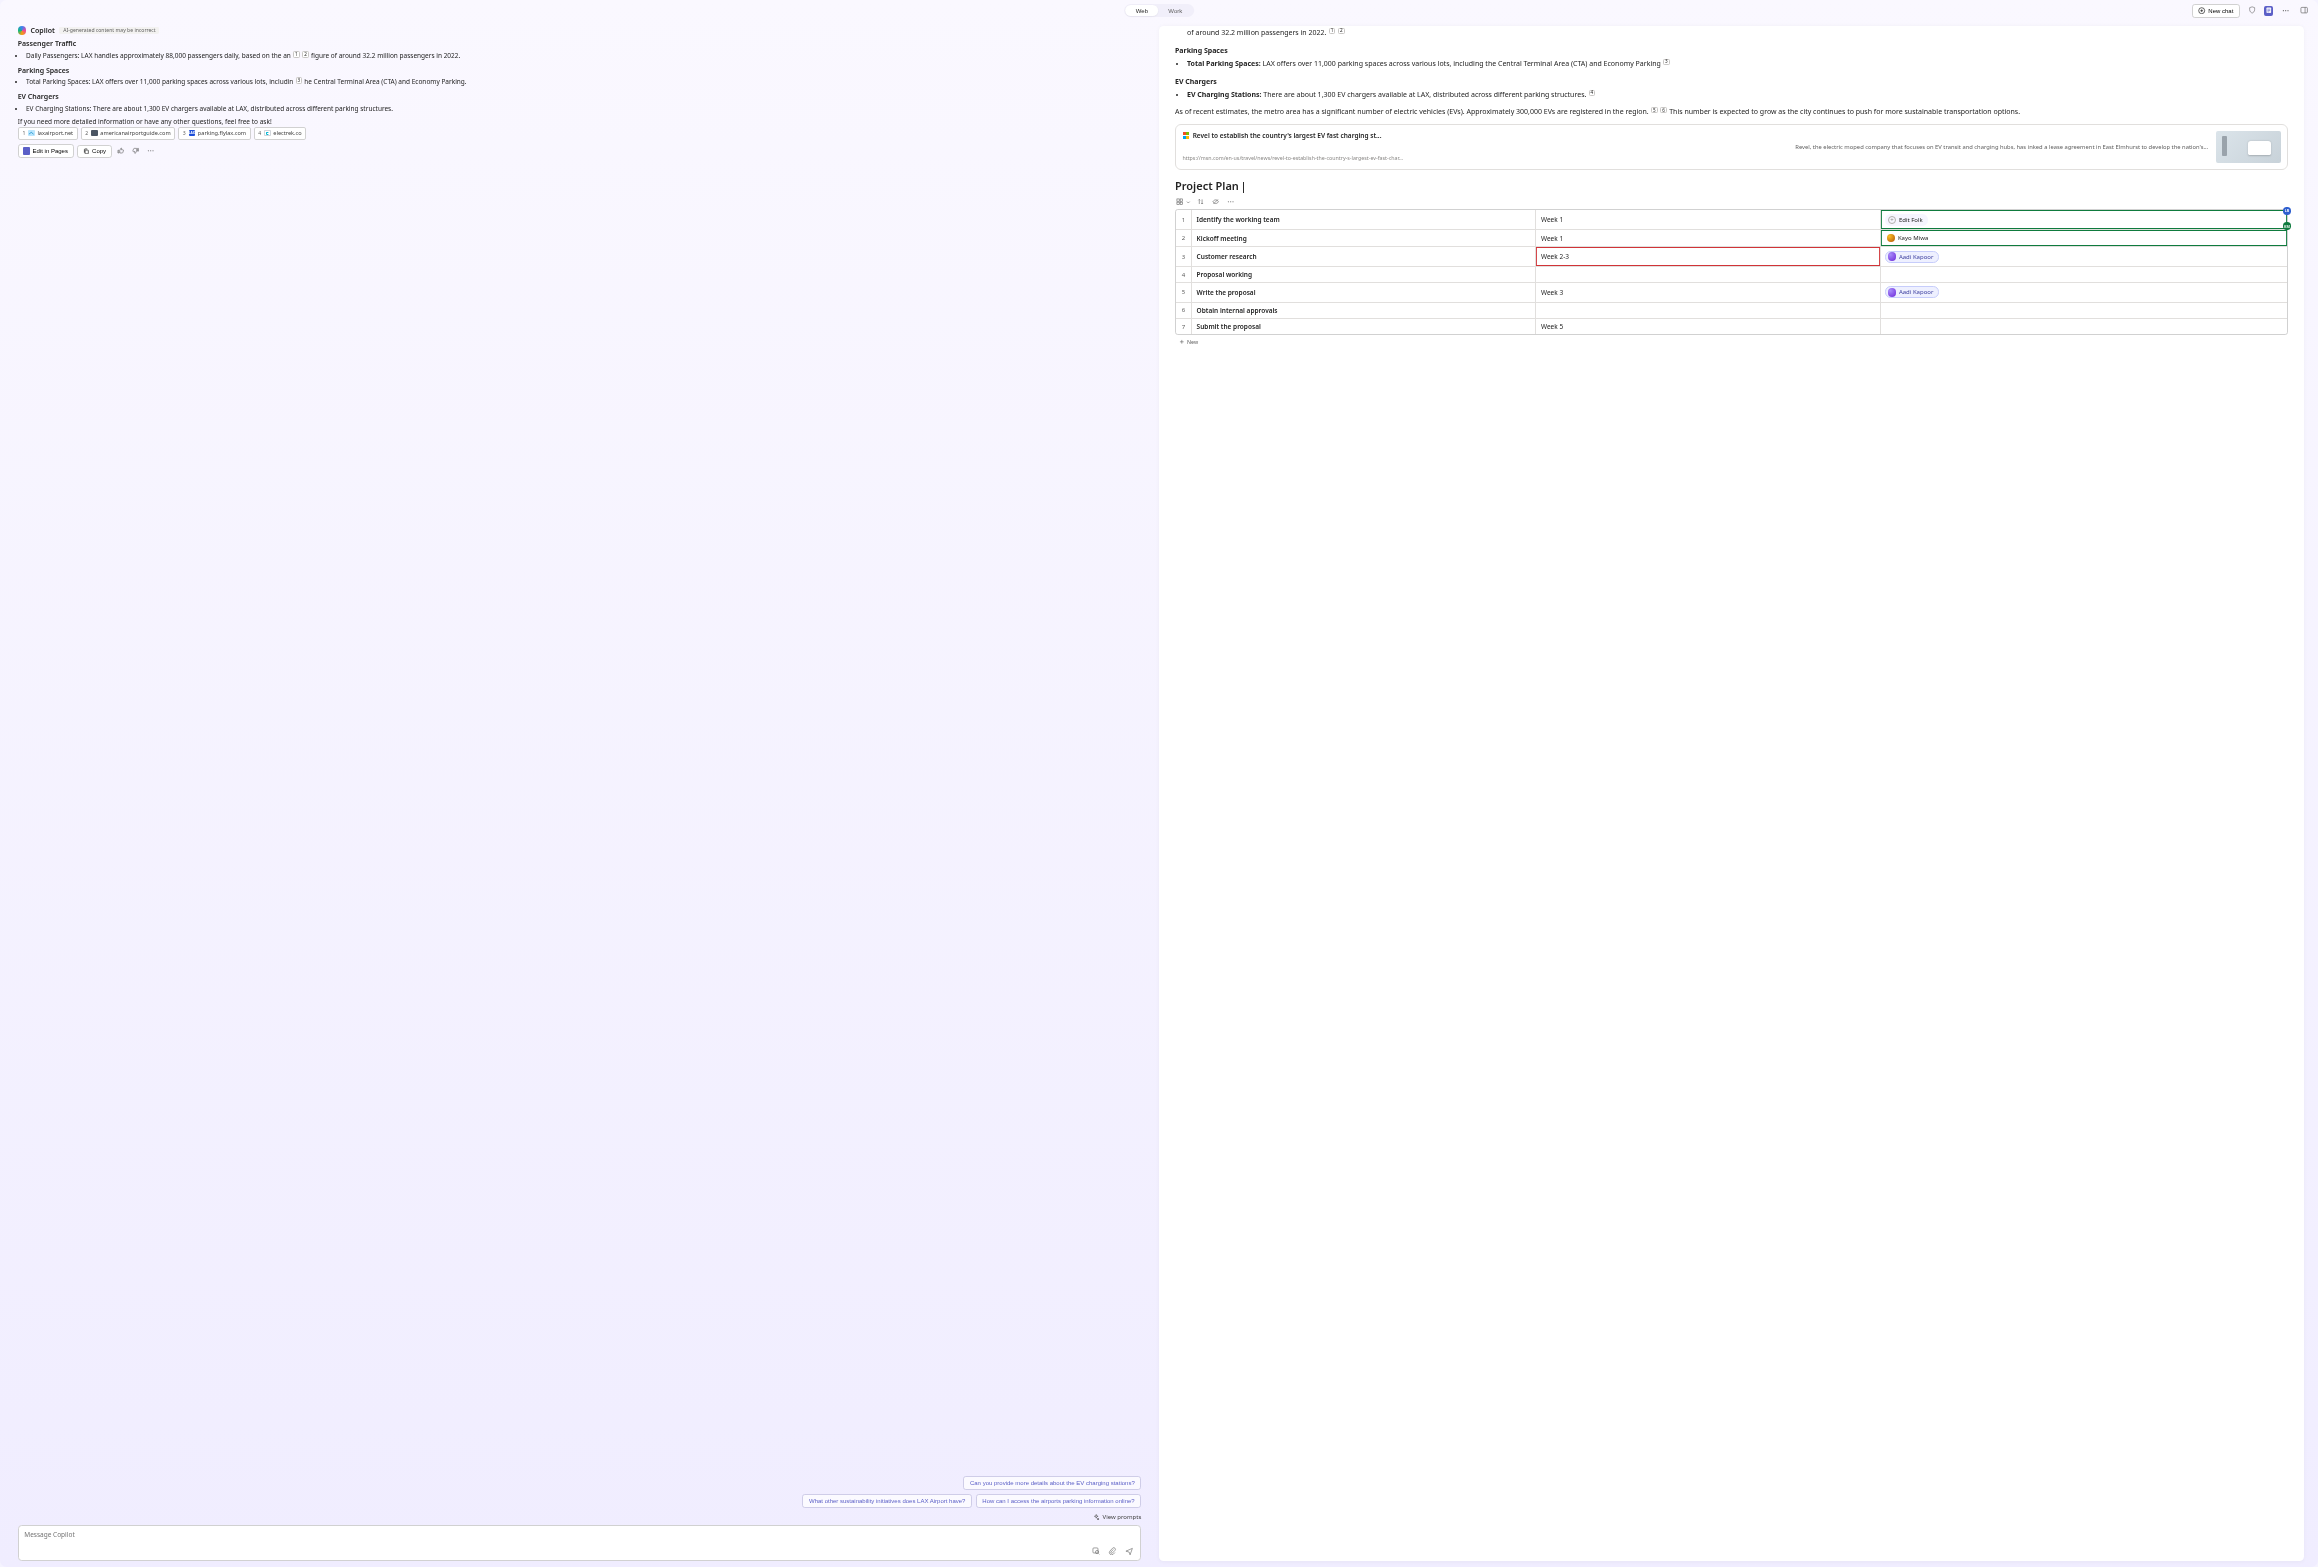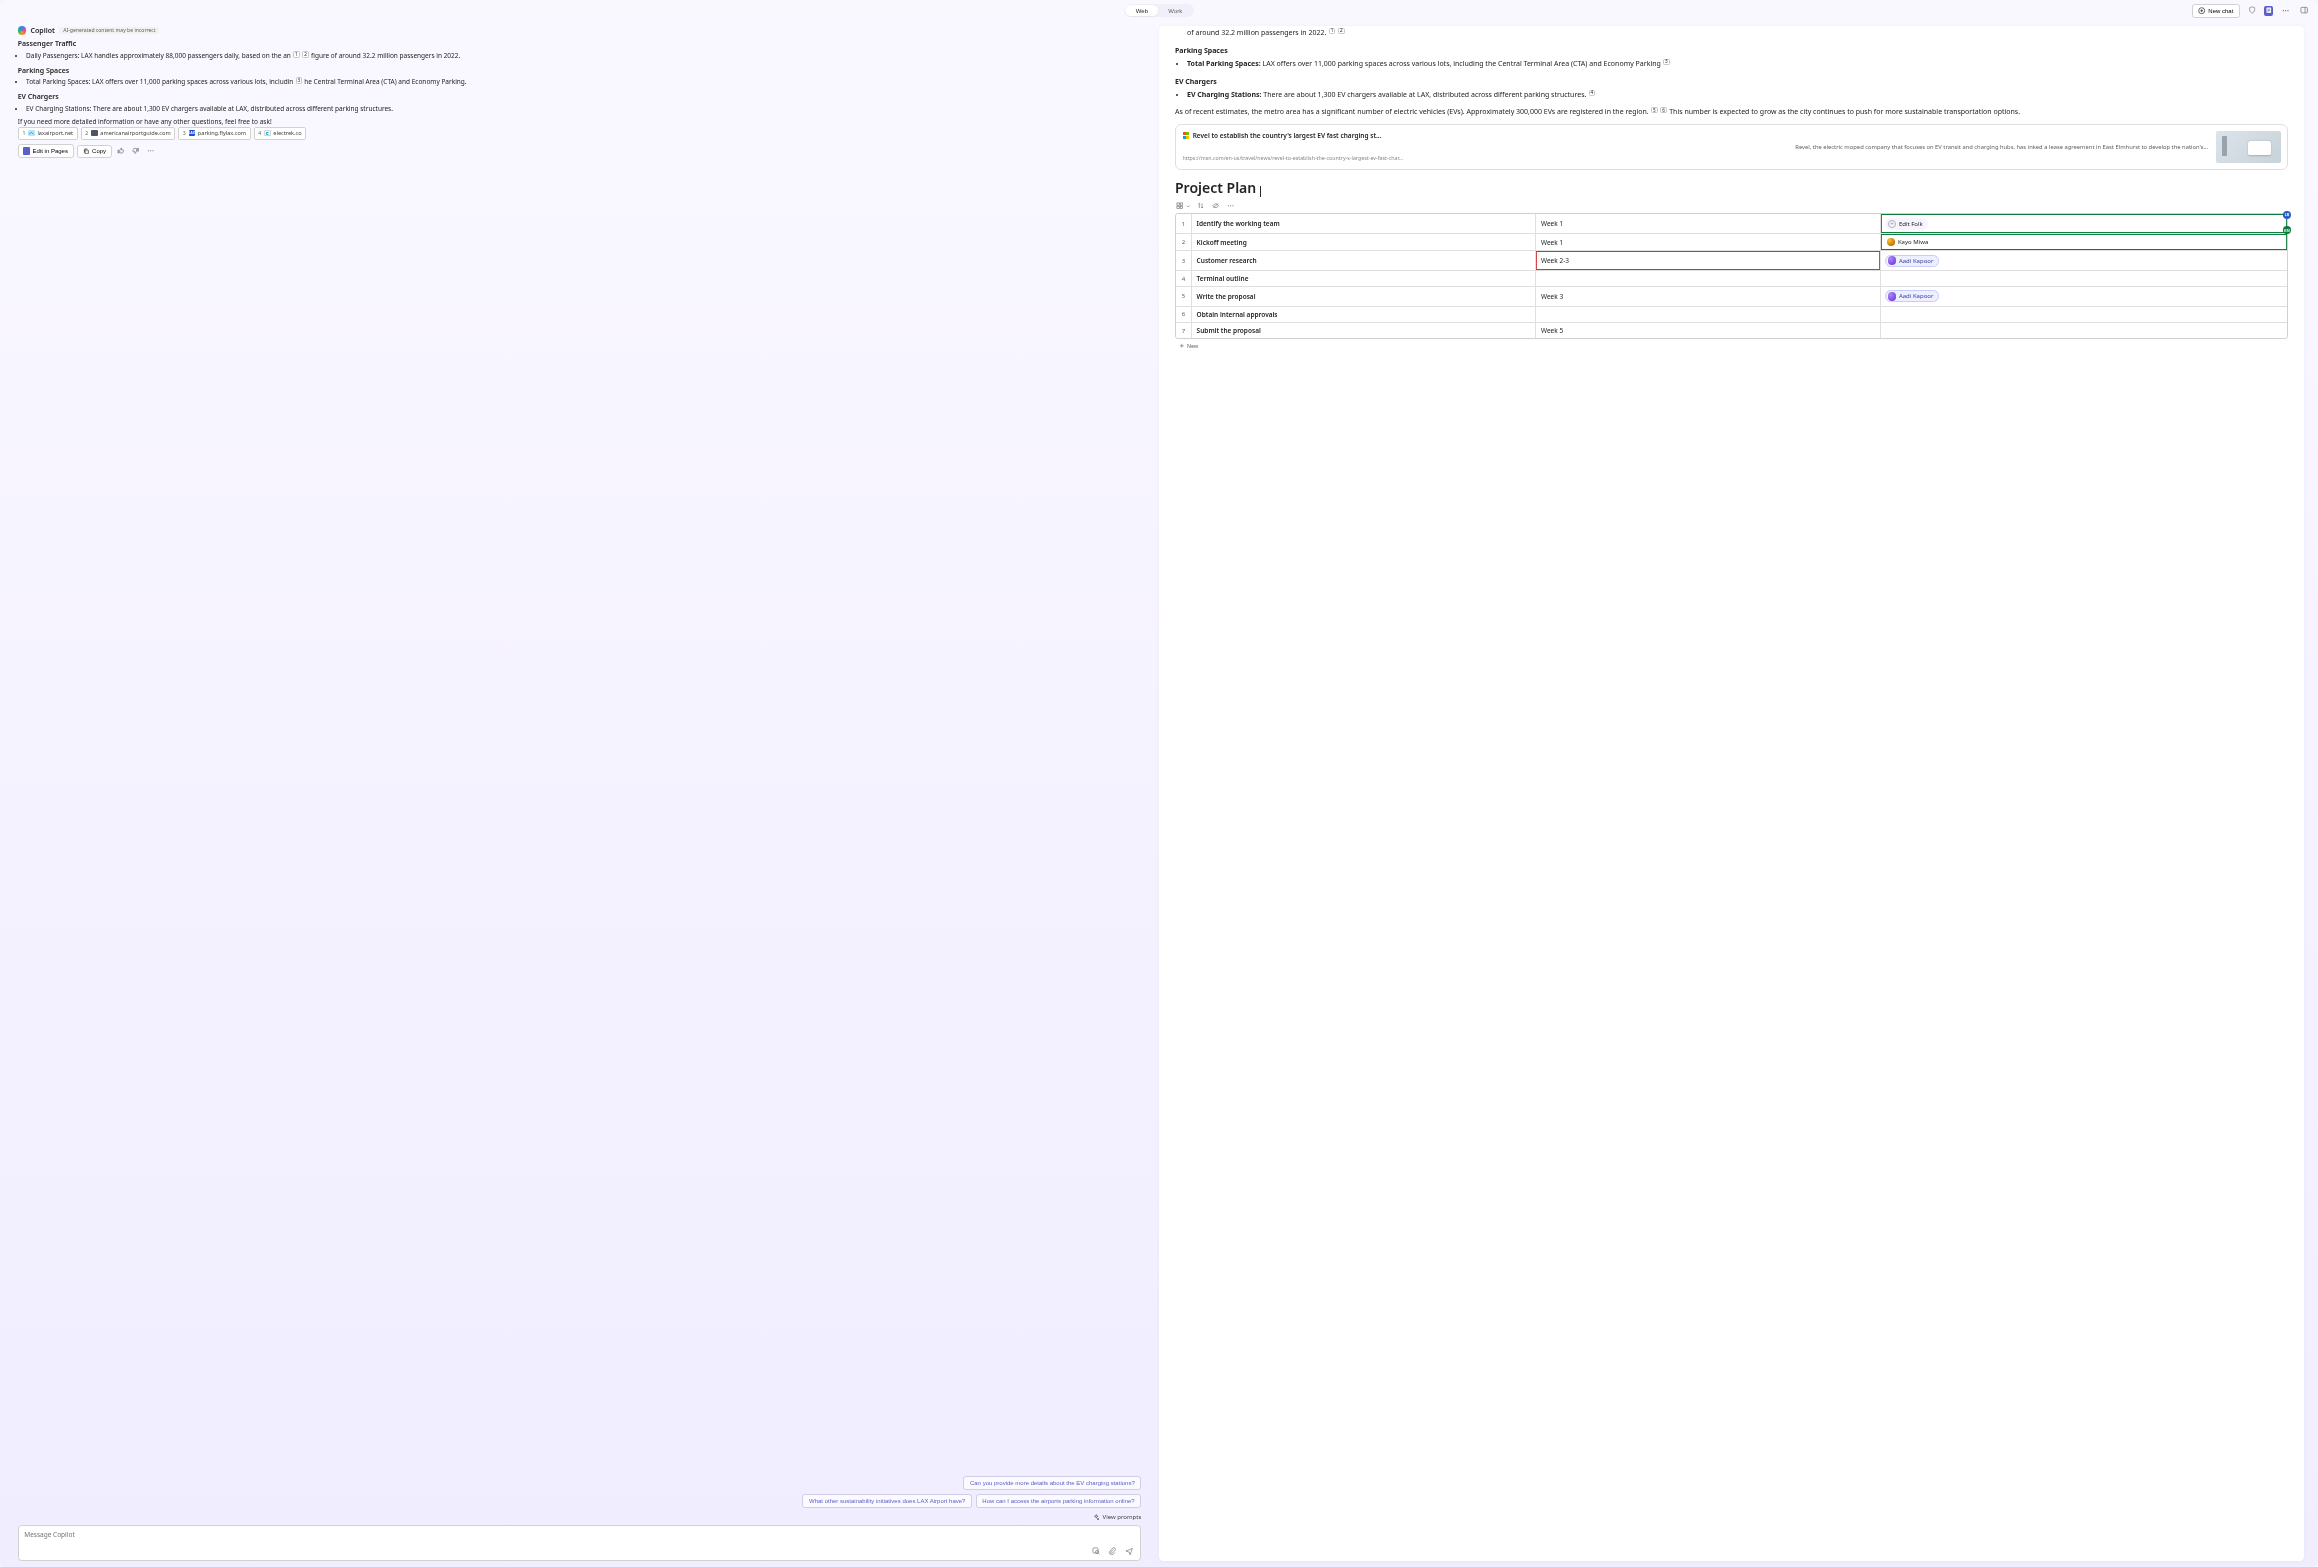--- a/index.html
+++ b/index.html
@@ -68,21 +68,21 @@
   .news-card .nc-body { flex: 1; }
   .news-card .nc-title { font-size: 6.5px; font-weight: 600; margin-bottom: 2.8px; display: flex; align-items: center; gap: 3.7px; }
   .ms-square { width: 6.5px; height: 6.5px; display: inline-grid; grid-template-columns: 1fr 1fr; grid-template-rows: 1fr 1fr; gap: 0.5px; }
   .ms-square span:nth-child(1){background:#f25022;} .ms-square span:nth-child(2){background:#7fba00;} .ms-square span:nth-child(3){background:#00a4ef;} .ms-square span:nth-child(4){background:#ffb900;}
   .news-card .nc-desc { font-size: 5.8px; color: #616161; line-height: 1.4; margin-bottom: 2.8px; text-align: right; }
   .news-card .nc-url { font-size: 5.3px; color: #8a8886; }
   .news-card .nc-img { width: 65px; height: 32px; background: linear-gradient(135deg,#dbe4ea,#c8d2d9); border-radius: 1.9px; position: relative; overflow:hidden; flex-shrink:0; }
   .news-card .nc-img::after{content:"";position:absolute;left:50%;top:30%;width:23px;height:14px;background:#fff;border-radius:2.8px 2.8px 1.4px 1.4px;box-shadow:0 0.9px 1.9px rgba(0,0,0,.2);}
   .news-card .nc-img::before{content:"";position:absolute;left:6.5px;top:4.6px;width:4.6px;height:20.4px;background:#9aa3ab;border-radius:0.9px;}
 
-  .doc-h2 { font-size: 14px; font-weight: 600; margin: 3.7px 0 4.6px; display: flex; align-items: flex-end; }
+  .doc-h2 { font-size: 11px; font-weight: 600; margin: 3.7px 0 4.6px; display: flex; align-items: flex-end; }
   .cursor-bar { width: 0.5px; height: 11px; background: #2b2b2b; margin-left: 3.7px; }
 
   .tbl-toolbar { display: flex; align-items: center; gap: 5.6px; margin: 1.9px 0 2.8px; color: #616161; }
   .tbl-tool { width: 9.3px; height: 9.3px; display: flex; align-items: center; justify-content: center; cursor: pointer; }
 
   .loop-table { border: 0.5px solid #d1d1d1; border-radius: 2.8px; overflow: visible; position: relative; }
   .lt-row { display: flex; border-bottom: 0.5px solid #e1dfdd; min-height: 15.3px; align-items: stretch; position: relative; }
   .lt-row:last-child { border-bottom: none; }
   .lt-row.header { background: #faf9f8; font-size: 6px; color: #616161; }
   .lt-cell { padding: 3.2px 4.6px; border-right: 0.5px solid #e1dfdd; display: flex; align-items: center; gap: 2.8px; font-size: 6.5px; }
@@ -423,21 +423,21 @@
             <div class="lt-cell c-own">
               <span class="owner-chip chip-pill">
                 <span class="avatar" style="background:radial-gradient(circle at 30% 30%,#a78bfa,#6d28d9);"></span>
                 <span>Aadi Kapoor</span>
               </span>
             </div>
           </div>
 
           <div class="lt-row">
             <div class="lt-cell c-idx">4</div>
-            <div class="lt-cell c-mile">Terminal outline</div>
+            <div class="lt-cell c-mile">Proposal working</div>
             <div class="lt-cell c-time"></div>
             <div class="lt-cell c-own"></div>
           </div>
 
           <div class="lt-row">
             <div class="lt-cell c-idx">5</div>
             <div class="lt-cell c-mile">Write the proposal</div>
             <div class="lt-cell c-time">Week 3</div>
             <div class="lt-cell c-own">
               <span class="owner-chip chip-pill">

